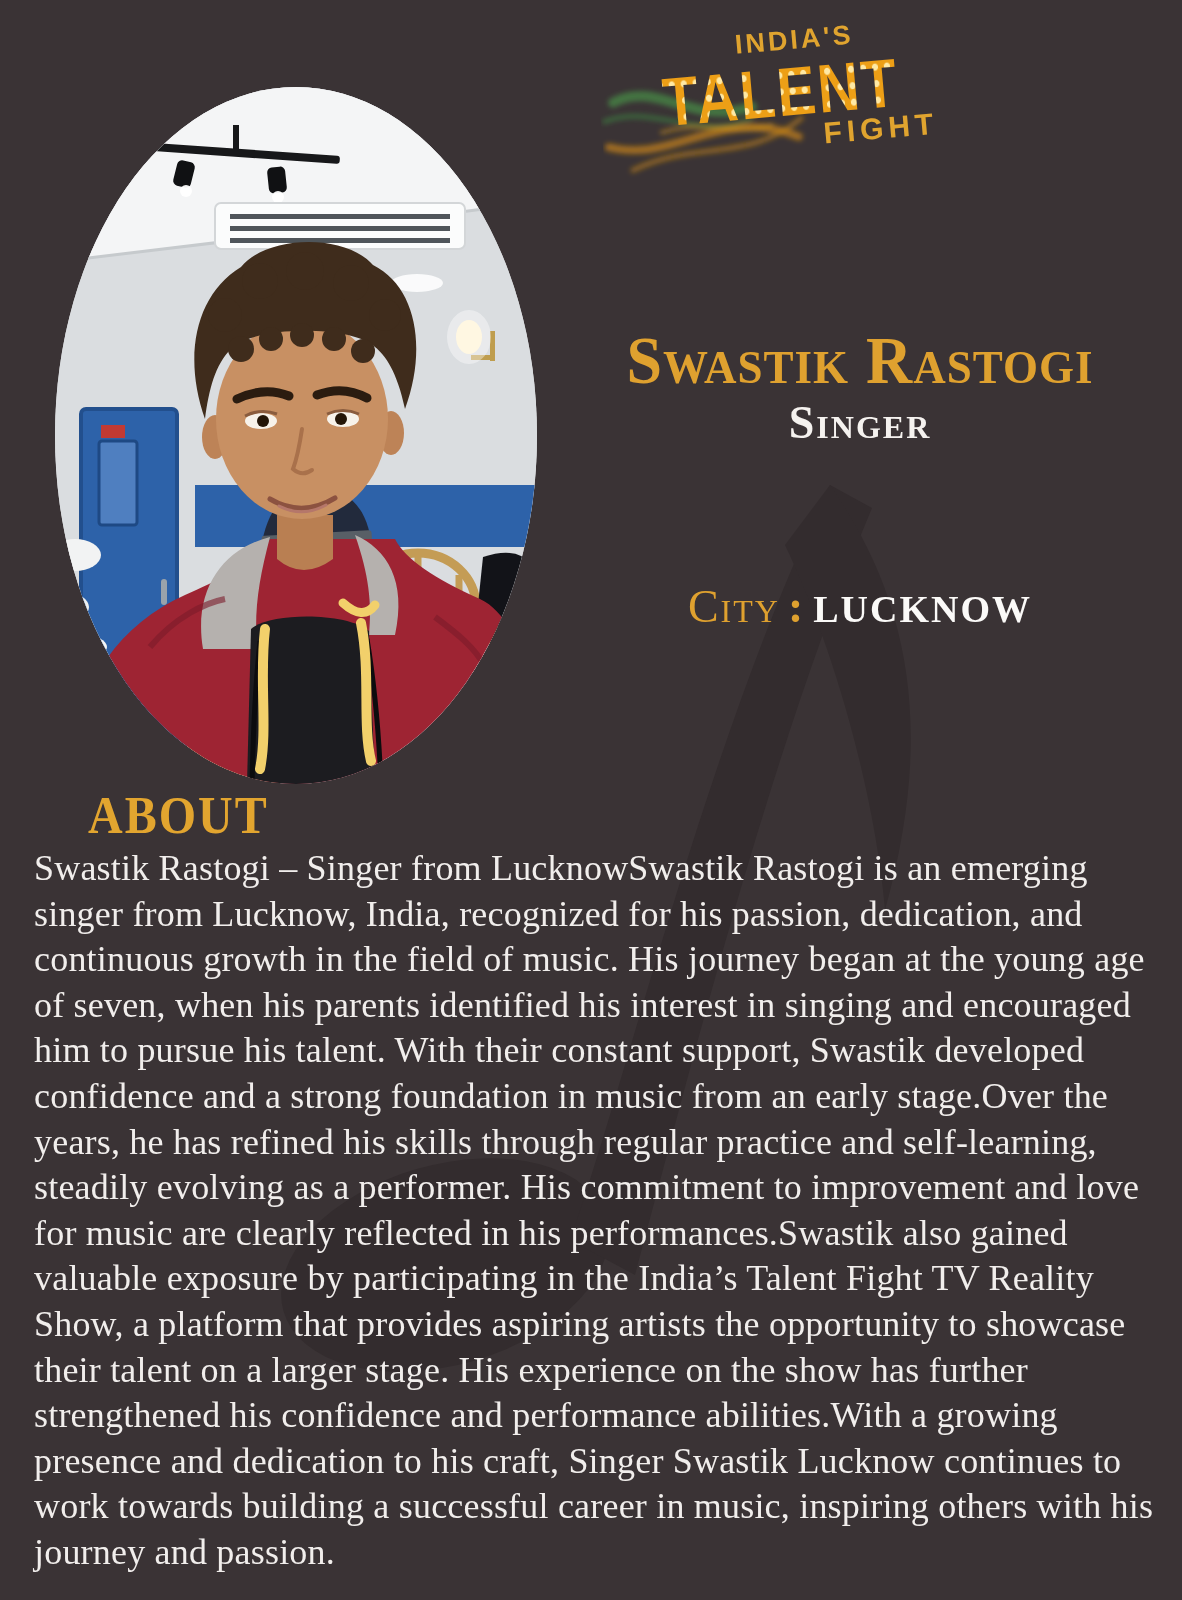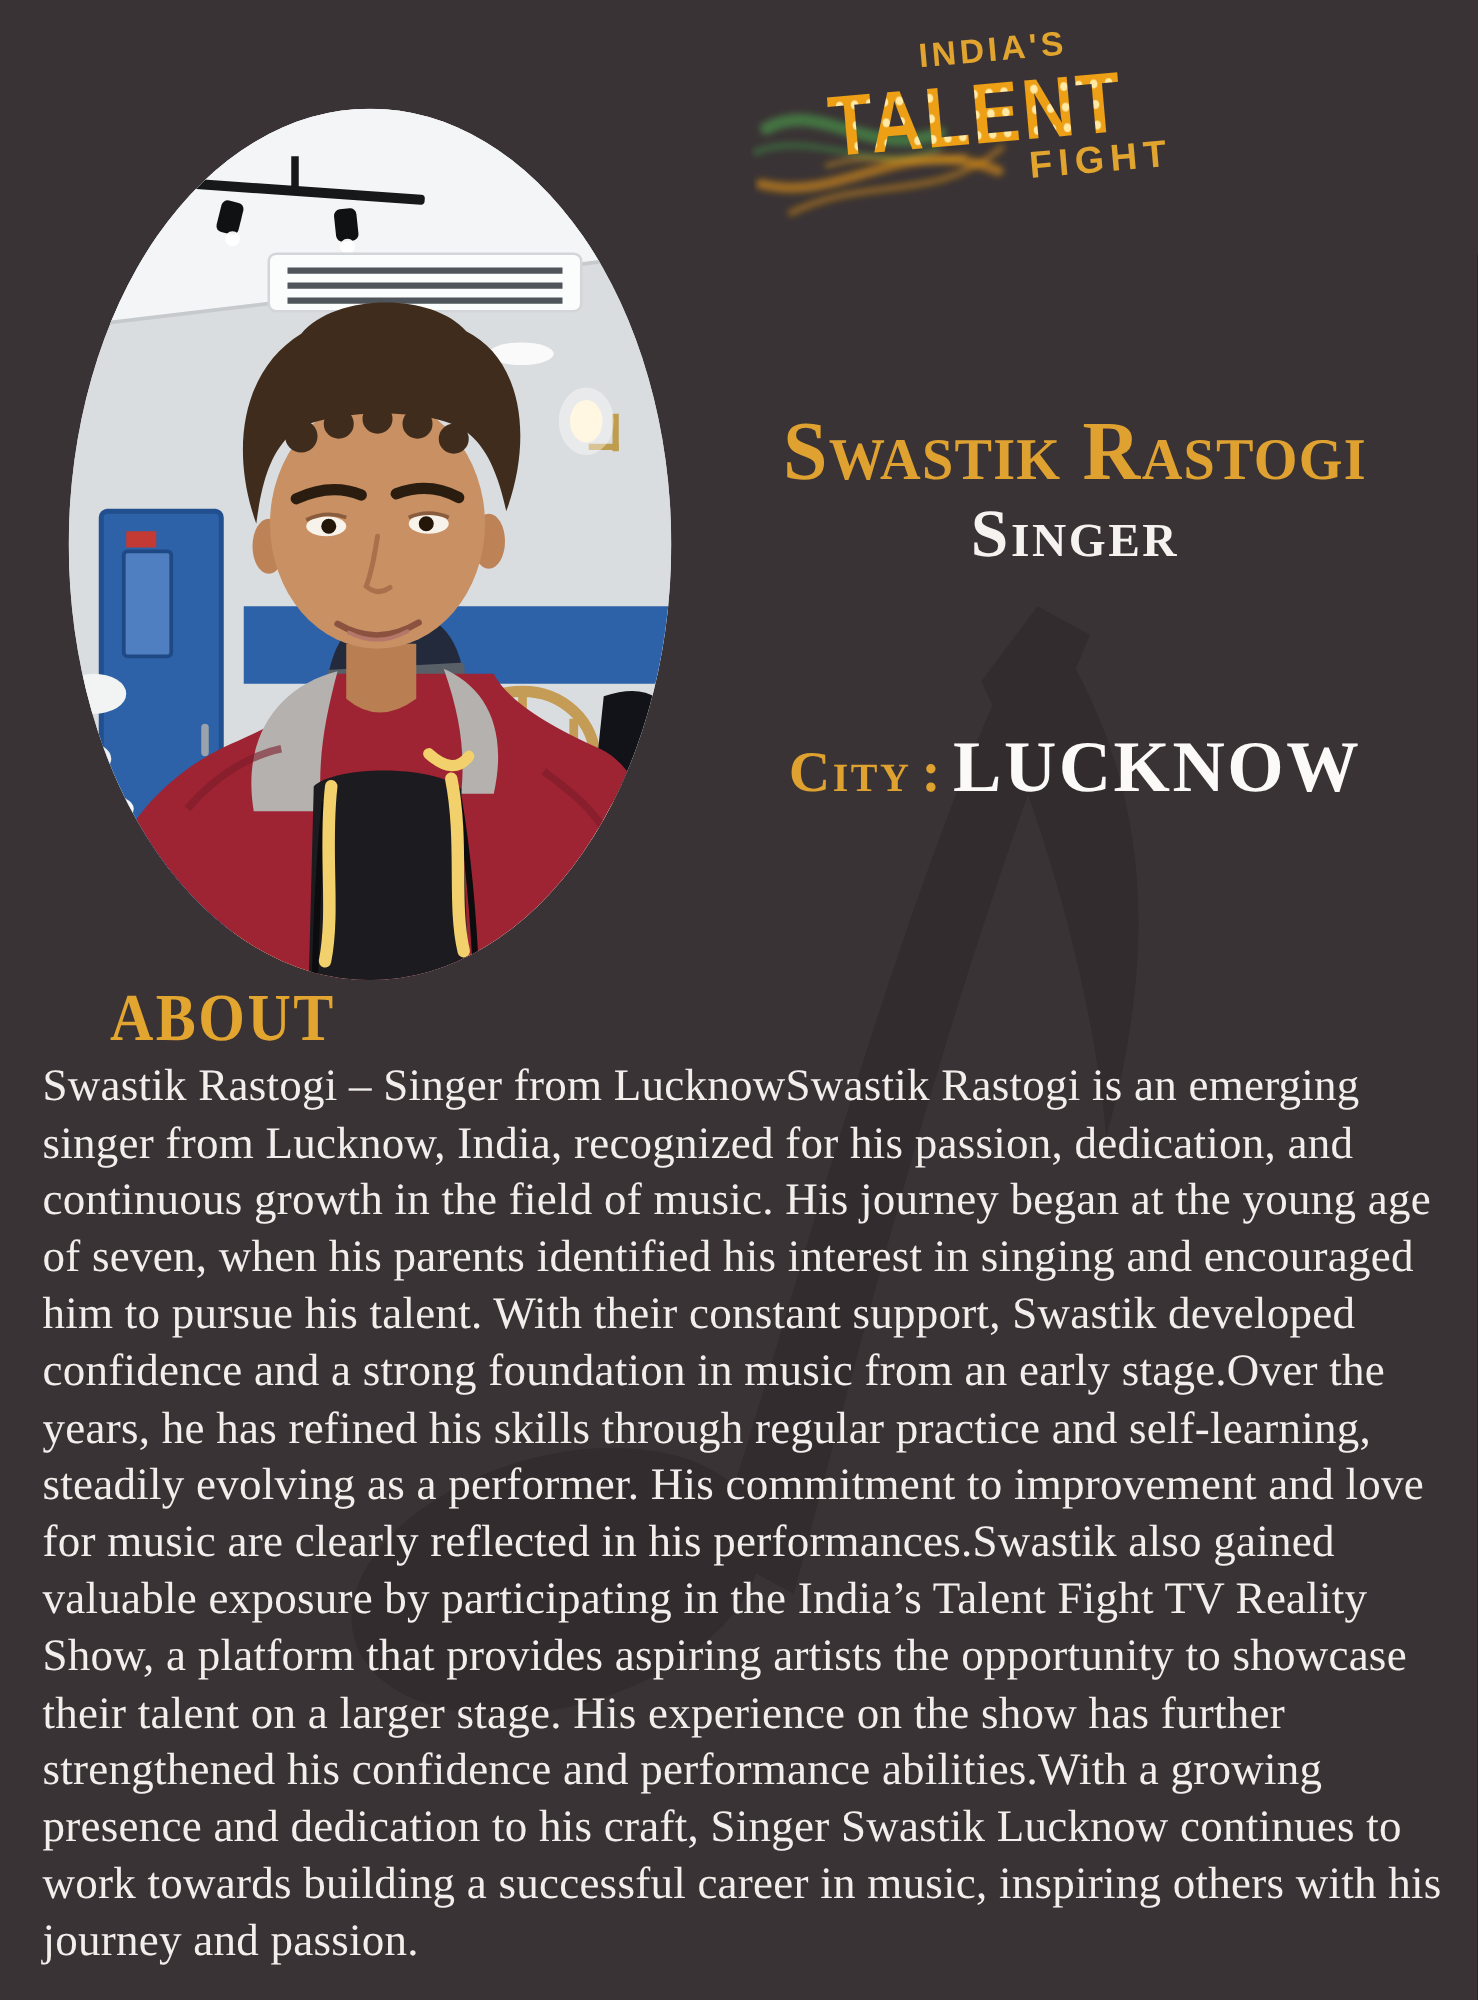--- a/index.html
+++ b/index.html
@@ -50,33 +50,33 @@
 
   
   .name {
     position:absolute; left:545px; top:322px; width:630px; text-align:center;
     font-variant:small-caps; font-weight:700; font-size:64px; letter-spacing:1px;
     color:#dfa12f; transform:scaleY(1.05); transform-origin:top center;
     white-space:nowrap;
   }
   .role {
     position:absolute; left:545px; top:396px; width:630px; text-align:center;
-    font-variant:small-caps; font-weight:700; font-size:54px; letter-spacing:2px;
+    font-variant:small-caps; font-weight:700; font-size:46px; letter-spacing:2px;
     color:#f5f2ef;
   }
   .city-line {
     position:absolute; left:545px; top:580px; width:630px; text-align:center;
     white-space:nowrap;
   }
   .city-label {
-    font-variant:small-caps; font-weight:700; font-size:46px; letter-spacing:2px;
+    font-variant:small-caps; font-weight:400; font-size:46px; letter-spacing:2px;
     color:#dfa12f;
   }
   .city-colon { font-weight:700; font-size:46px; color:#dfa12f; padding:0 10px 0 8px; }
-  .city-value { font-weight:700; font-size:58px; letter-spacing:2px; color:#fbfaf8;text-align:center; }
+  .city-value { font-weight:700; font-size:38px; letter-spacing:2px; color:#fbfaf8;text-align:center; }
 
   
   .about-heading {
     position:absolute; left:88px; top:784px;
     font-weight:700; font-size:48px; letter-spacing:2px; color:#e2a52f;
     transform:scaleY(1.12); transform-origin:top left;
   }
   .about-body {
     position:absolute; left:34px; top:846px; width:1120px; margin:0;
     font-size:36px; line-height:45.6px; letter-spacing:0.2px; color:#f1eeec;

